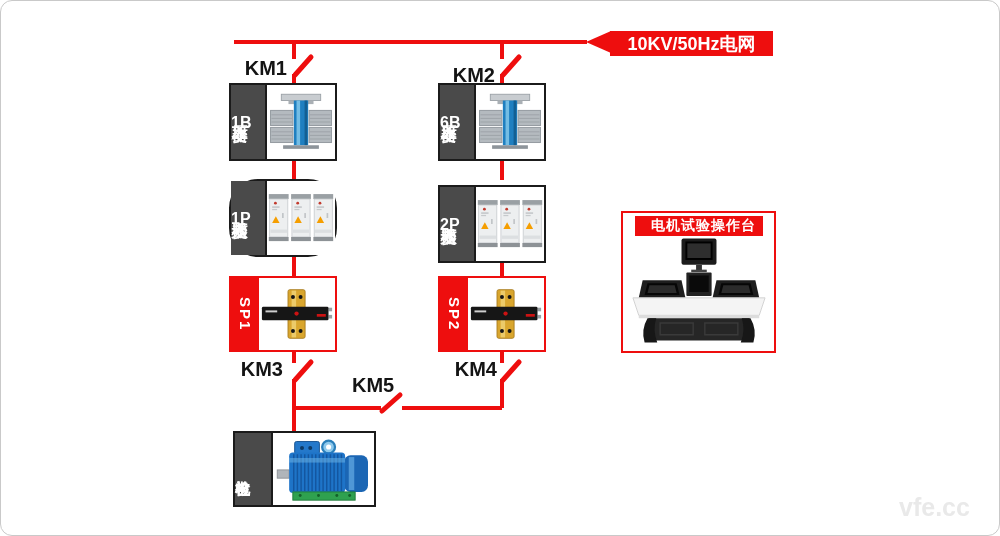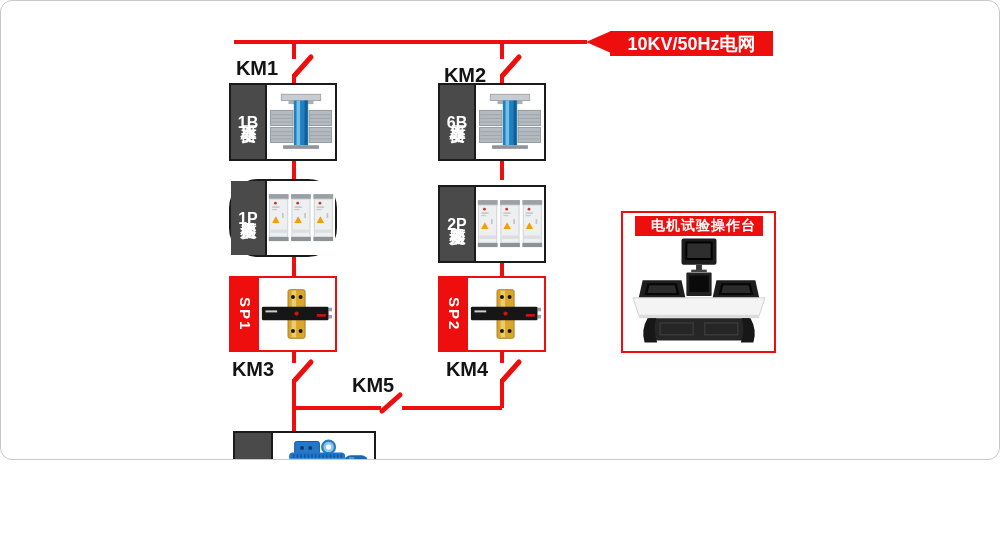--- a/index.html
+++ b/index.html
@@ -1,26 +1,26 @@
 <!DOCTYPE html>
 <html><head>
 <meta charset="utf-8">
 <style>
   :root{ --red:#ee0e0e; --ink:#1b1b1b; --side:#4a4a4a; }
   html,body{margin:0;padding:0;background:#fff;font-family:"Liberation Sans",sans-serif;}
-  #canvas{position:relative;width:1000px;height:460px;background:#fff;
+  #canvas{position:relative;width:1000px;height:536px;background:#fff;
           border:1px solid #c9c9c9;border-radius:12px;overflow:hidden;box-sizing:border-box;}
   .wiring{position:absolute;left:0;top:0;pointer-events:none;}
   .km{position:absolute;font-weight:bold;font-size:20px;color:#141414;}
-  .km.r{text-align:center;} .km.c{}
+  .km.r{text-align:right;} .km.c{}
   .gridlabel{position:absolute;left:609px;top:30px;width:163px;height:25px;background:var(--red);
              color:#fff;font-weight:bold;font-size:18px;display:flex;align-items:center;justify-content:center;}
   .box{position:absolute;border:2px solid var(--ink);background:#fff;display:flex;box-sizing:border-box;}
   .side{width:34px;background:var(--side);border-right:2px solid var(--ink);color:#fff;
-        display:flex;flex-direction:column;align-items:center;justify-content:center;font-weight:bold;}
+        display:flex;flex-direction:column;align-items:flex-start;justify-content:center;font-weight:bold;}
   .side .vtext{writing-mode:vertical-rl;text-orientation:upright;font-size:16px;line-height:1.05;}
   .side .code{font-size:16px;margin-top:1px;}
   .imgarea{flex:1;display:flex;align-items:center;justify-content:center;background:#fff;}
   .spbox{position:absolute;border:2px solid var(--red);background:#fff;display:flex;box-sizing:border-box;}
   .spside{width:28px;background:var(--red);color:#fff;display:flex;align-items:center;justify-content:center;}
   .spside span{writing-mode:vertical-rl;font-weight:bold;font-size:15px;letter-spacing:2px;}
   .consolebox{position:absolute;left:620px;top:210px;width:155px;height:142px;border:2px solid var(--red);
               background:#fff;box-sizing:border-box;display:flex;flex-direction:column;align-items:center;}
   .consoletitle{margin-top:3px;width:118px;height:20px;background:var(--red);color:#fff;font-weight:bold;
                 font-size:14px;display:flex;align-items:center;justify-content:center;letter-spacing:1px;padding-left:10px;}

